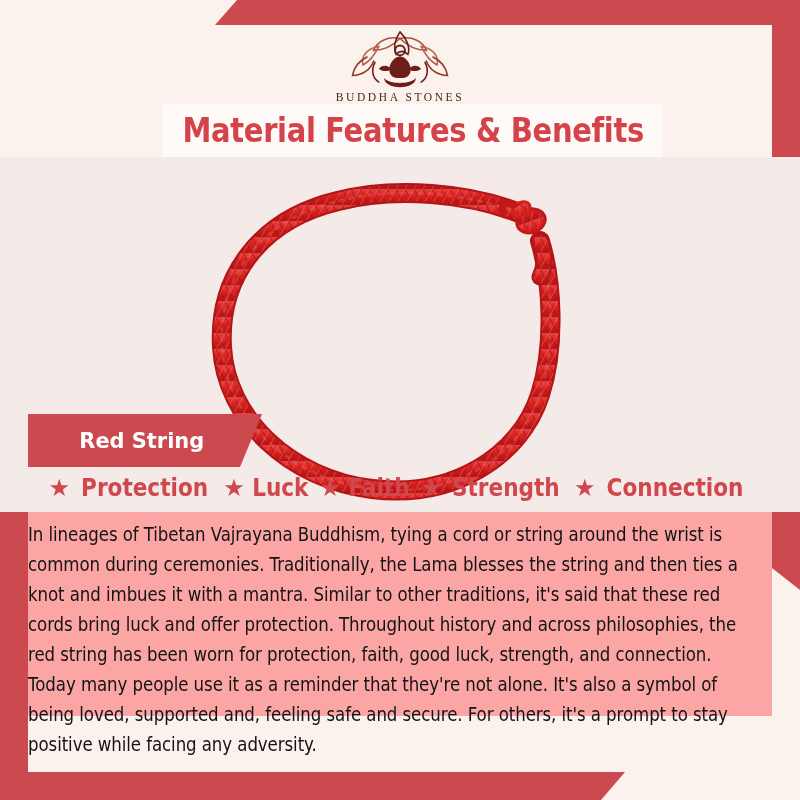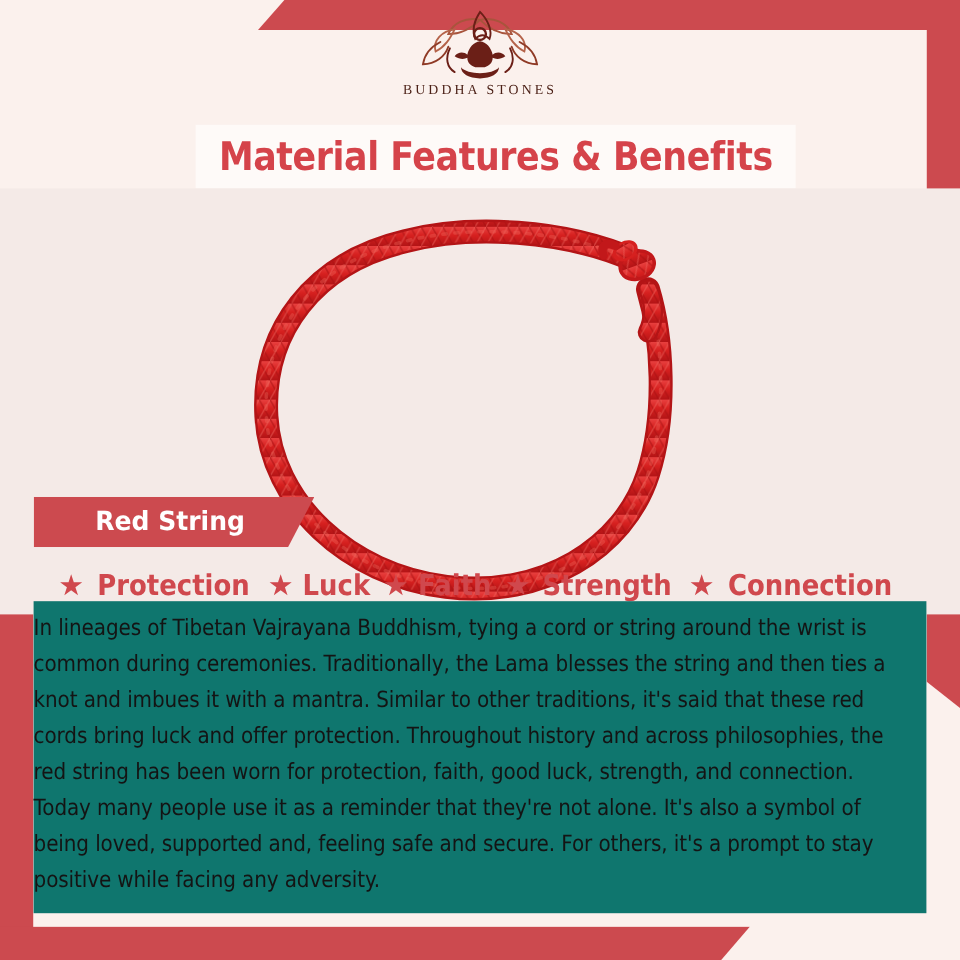--- a/index.html
+++ b/index.html
@@ -42,21 +42,21 @@
     bottom: 0; left: 0; width: 625px; height: 28px;
     clip-path: polygon(0 0, 100% 0, calc(100% - 24px) 100%, 0 100%);
   }
 
   
   #header {
     position: absolute;
     top: 0; left: 0; width: 800px; height: 104px;
     display: flex; flex-direction: column;
     align-items: center; justify-content: flex-start;
-    padding-top: 2px;
+    padding-top: 24px;
   }
   #logo-mark { width: 136px; height: 66px; display: block; }
   #logo-text {
     font-family: "Liberation Serif", serif;
     font-size: 11.5px;
     letter-spacing: 2.6px;
     color: #4a1f15;
     margin-top: 1px;
     font-weight: 400;
   }
@@ -85,21 +85,21 @@
     top: 157px; left: 0; width: 800px; height: 355px;
     background: #f4eae7;
     overflow: hidden;
   }
   #bracelet-svg { position: absolute; top: 0; left: 0; }
 
   
   #label-ribbon {
     position: absolute;
     top: 414px; left: 28px;
-    width: 234px; height: 42px;
+    width: 234px; height: 53px;
     background: #cc4a4f;
     clip-path: polygon(0 0, 100% 0, calc(100% - 22px) 100%, 0 100%);
     display: flex; align-items: center; text-align: right;
   }
   #label-text {
     font-family: "DejaVu Sans", sans-serif;
     font-weight: bold;
     font-size: 22px;
     color: #ffffff;
     margin-left: 48px;
@@ -123,23 +123,23 @@
     font-size: 24px;
     white-space: nowrap;
     margin: 0 4px;
   }
   .benefit .star { font-size: 24px; line-height: 1; margin-right: 4px; }
   .benefit .blabel { transform: scaleX(0.9); display: inline-block; }
 
   
   #body-box {
     position: absolute;
-    top: 501px; left: 28px;
-    width: 744px; height: 260px;
-    background: #0f766e;
+    top: 512px; left: 28px;
+    width: 744px; height: 204px;
+    background: #fca5a5;
     padding: 8px 10px 0 0;
   }
   #body-text {
     font-family: "DejaVu Sans", sans-serif;
     font-size: 18.6px;
     line-height: 30px;
     color: #141414;
     font-weight: 400;
     text-align: left;
     transform-origin: left top;

